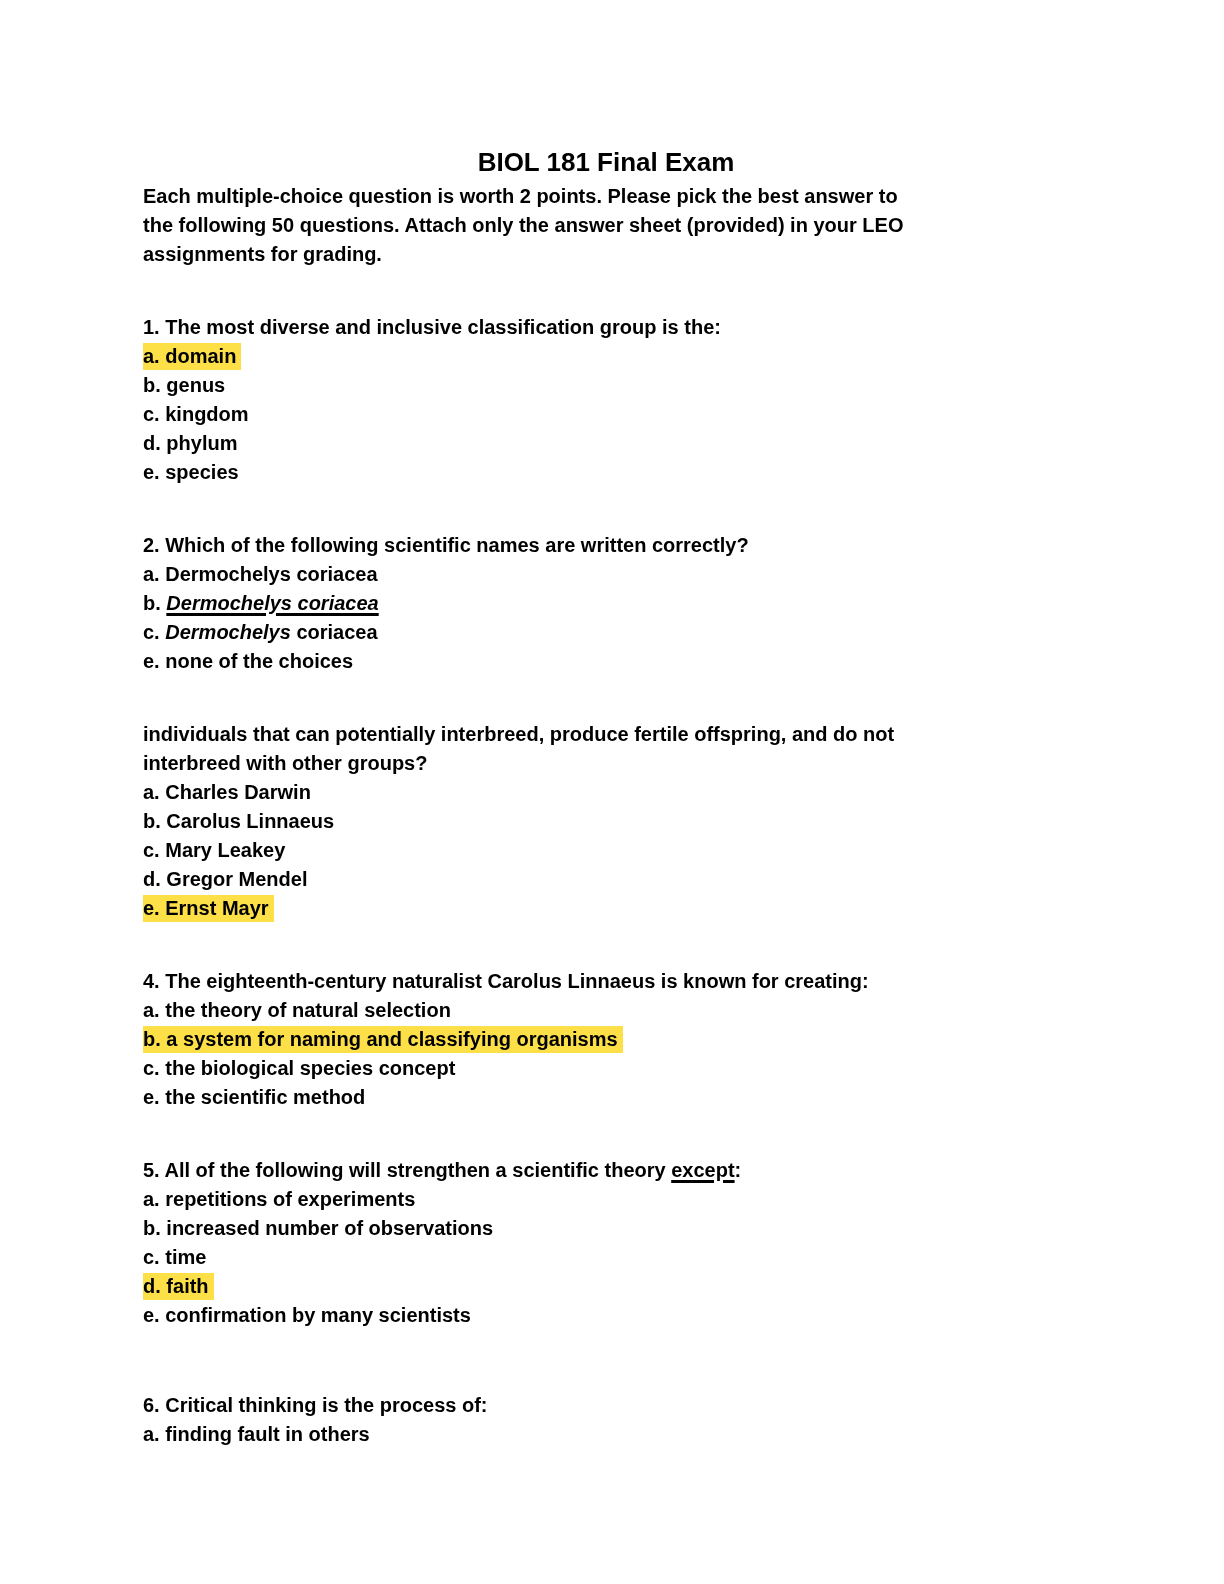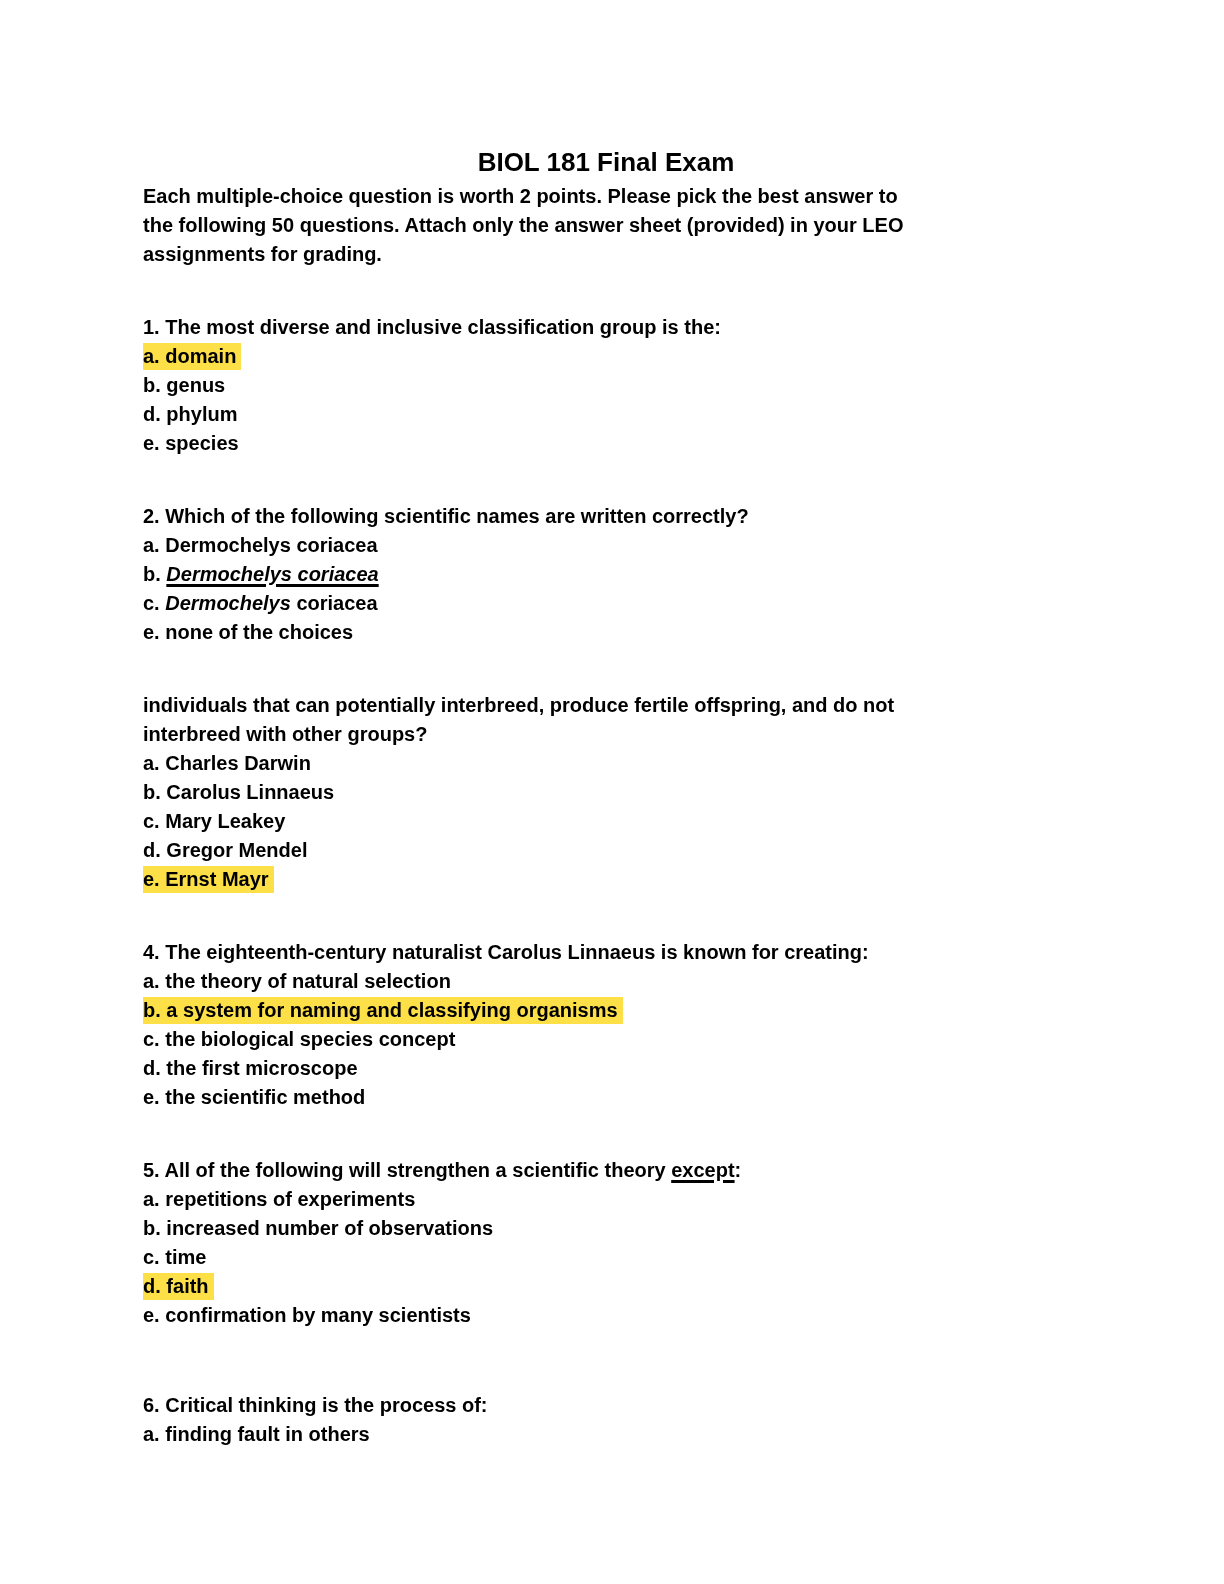--- a/index.html
+++ b/index.html
@@ -58,20 +58,21 @@
     <div id="instructions">
         <div class="line">Each multiple-choice question is worth 2 points. Please pick the best answer to</div>
         <div class="line">the following 50 questions. Attach only the answer sheet (provided) in your LEO</div>
         <div class="line">assignments for grading.</div>
       </div>
     <div id="questions">
         <div class="question">
           <div class="line"><span>1. The most diverse and inclusive classification group is the:</span></div>
           <div class="line"><span class="hl"><span>a. </span><span>domain</span></span></div>
           <div class="line"><span>b. </span><span>genus</span></div>
+          <div class="line"><span>c. </span><span>kingdom</span></div>
           <div class="line"><span>d. </span><span>phylum</span></div>
           <div class="line"><span>e. </span><span>species</span></div>
         </div>
         <div class="question">
           <div class="line"><span>2. Which of the following scientific names are written correctly?</span></div>
           <div class="line"><span>a. </span><span>Dermochelys coriacea</span></div>
           <div class="line"><span>b. </span><span class="i u">Dermochelys coriacea</span></div>
           <div class="line"><span>c. </span><span class="i">Dermochelys</span><span> coriacea</span></div>
           <div class="line"><span>e. </span><span>none of the choices</span></div>
         </div>
@@ -82,21 +83,20 @@
           <div class="line"><span>b. </span><span>Carolus Linnaeus</span></div>
           <div class="line"><span>c. </span><span>Mary Leakey</span></div>
           <div class="line"><span>d. </span><span>Gregor Mendel</span></div>
           <div class="line"><span class="hl"><span>e. </span><span>Ernst Mayr</span></span></div>
         </div>
         <div class="question">
           <div class="line"><span>4. The eighteenth-century naturalist Carolus Linnaeus is known for creating:</span></div>
           <div class="line"><span>a. </span><span>the theory of natural selection</span></div>
           <div class="line"><span class="hl"><span>b. </span><span>a system for naming and classifying organisms</span></span></div>
           <div class="line"><span>c. </span><span>the biological species concept</span></div>
-          <div class="line"><span>d. </span><span>the first microscope</span></div>
           <div class="line"><span>e. </span><span>the scientific method</span></div>
         </div>
         <div class="question">
           <div class="line"><span>5. All of the following will strengthen a scientific theory </span><span class="u">except</span><span>:</span></div>
           <div class="line"><span>a. </span><span>repetitions of experiments</span></div>
           <div class="line"><span>b. </span><span>increased number of observations</span></div>
           <div class="line"><span>c. </span><span>time</span></div>
           <div class="line"><span class="hl"><span>d. </span><span>faith</span></span></div>
           <div class="line"><span>e. </span><span>confirmation by many scientists</span></div>
         </div>

